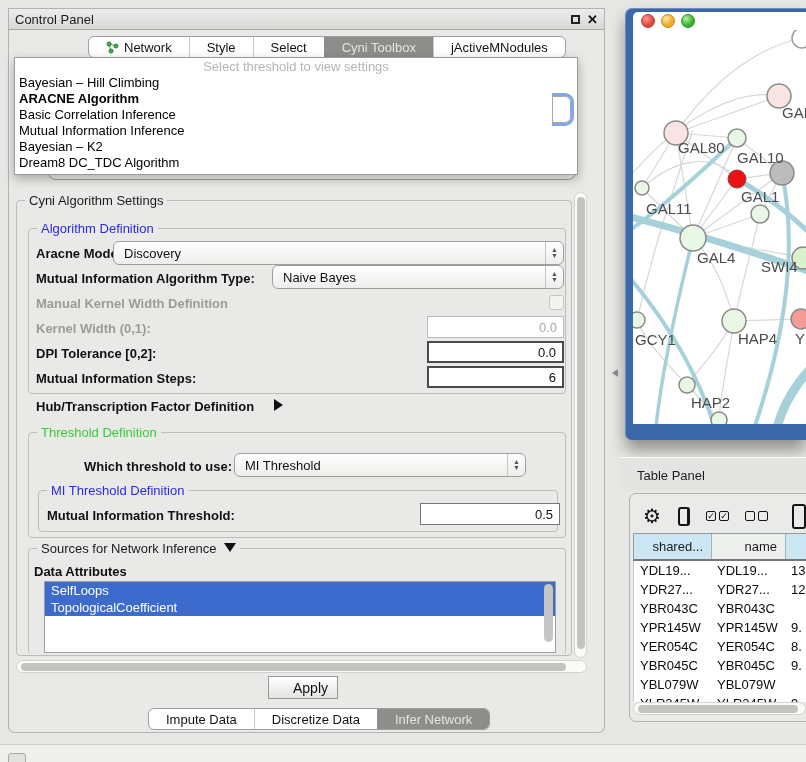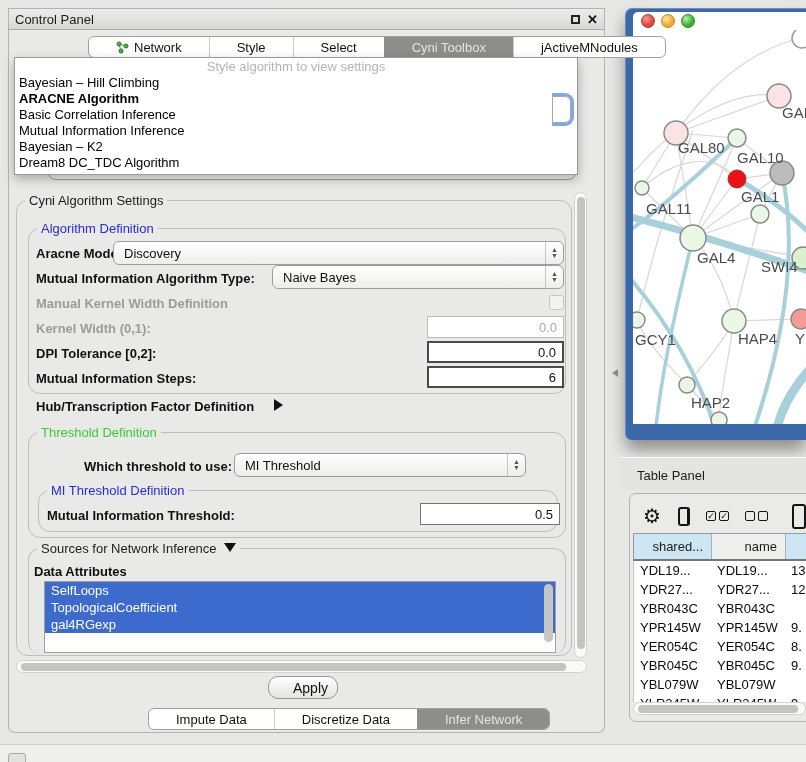--- a/index.html
+++ b/index.html
@@ -14,26 +14,26 @@
   .cp-title { font-size:13px; color:#1c1c1c; }
   .cp-winbtns { margin-left:auto; display:flex; align-items:center; gap:7px; }
   .float-btn { width:9px; height:9px; border:2px solid #222; }
   .close-btn { font-size:13px; font-weight:bold; color:#111; line-height:9px; }
   .cp-body { position:absolute; left:8px; top:30px; width:597px; height:703px;
     background:#e9e9e7; border:1px solid #b3b3b1; border-top:none; border-radius:0 0 7px 7px; }
 
   
   .tabstrip { position:absolute; display:flex; height:22px; background:#fff; border:1px solid #9f9f9d;
     border-radius:6px; overflow:hidden; font-size:13px; }
-  .tabseg { display:flex; align-items:center; gap:5px; padding:0 27px; color:#111; border-left:1px solid #c9c9c7; cursor:default; white-space:nowrap; }
+  .tabseg { display:flex; align-items:center; gap:5px; padding:0 17px; color:#111; border-left:1px solid #c9c9c7; cursor:default; white-space:nowrap; }
   .tabseg:first-child { border-left:none; }
   .tabseg.sel { background:#8d8d8b; color:#e4e4e2; border-left-color:#8d8d8b; }
 
   
-  .grp { position:absolute; border:1px solid #bdbdbb; border-radius:12px; }
+  .grp { position:absolute; border:1px solid #bdbdbb; border-radius:4px; }
   .legend { position:absolute; top:-8px; left:8px; background:#e9e9e7; padding:0 4px; font-size:13px; color:#1c1c1c; white-space:nowrap; }
   .legend.blue { color:#2a2ae0; }
   .legend.green { color:#37cd37; }
 
   .lbl { position:absolute; font-size:13px; color:#111; white-space:nowrap; }
   .lbl.b { font-weight:bold; }
   .lbl.dis { color:#9b9b99; font-weight:bold; }
 
   .combo { position:absolute; height:24px; background:linear-gradient(#ffffff,#ededeb); border:1px solid #9e9e9c;
     border-radius:6px; display:flex; align-items:center; font-size:13px; color:#111; padding-left:10px; }
@@ -50,21 +50,21 @@
   .attr-list { position:absolute; background:#fff; border:1px solid #9e9e9c; overflow:hidden; }
   .attr-item { height:17px; line-height:17px; background:#3c6bcd; color:#fff; font-size:13px; padding-left:6px; }
   .list-vthumb { position:absolute; width:9px; border-radius:5px; background:#c6c6c4; }
 
   .vscroll { position:absolute; width:13px; background:#fafaf8; border:1px solid #d2d2d0; border-radius:7px; }
   .vthumb { position:absolute; left:2px; width:8px; background:#c3c3c1; border-radius:5px; }
   .hscroll { position:absolute; height:13px; background:#fafaf8; border:1px solid #d2d2d0; border-radius:7px; }
   .hthumb { position:absolute; top:2px; height:8px; background:#c3c3c1; border-radius:5px; }
 
   .apply-btn { position:absolute; left:268px; top:676px; width:70px; height:23px; background:linear-gradient(#ffffff,#e3e3e1);
-    border:1px solid #979795; border-radius:10px; font-size:14px; color:#111; display:flex; align-items:center; justify-content:center;padding-left:15px; }
+    border:1px solid #979795; border-radius:0; font-size:14px; color:#111; display:flex; align-items:center; justify-content:center;padding-left:15px; }
 
   
   .dropdown { position:absolute; left:14px; top:57px; width:564px; height:118px; background:#fff;
     border:1px solid #9a9a98; box-shadow:0 4px 10px rgba(0,0,0,.28); z-index:20; }
   .dd-placeholder { height:17px; line-height:17px; text-align:center; color:#b5b5b3; font-size:13px; }
   .dd-item { height:16px; line-height:16px; font-size:13px; color:#000; padding-left:4px; white-space:nowrap; }
   .dd-item.sel { font-weight:bold; }
   .focus-frag { position:absolute; left:552px; top:93px; width:22px; height:33px; z-index:30;
     border:3px solid #7ea8ea; border-left:none; border-radius:0 9px 9px 0; background:#fff; box-shadow:inset 0 0 0 1px #a8a8a6; }
   .combo-sliver { position:absolute; left:48px; top:158px; width:528px; height:22px; z-index:10;
@@ -146,21 +146,21 @@
         <span>Cyni Toolbox</span>
       </span>
     <span class="tabseg">
         <span>jActiveMNodules</span>
       </span>
   </div>
 
   <div class="combo-sliver"></div>
 
   <div class="dropdown">
-    <div class="dd-placeholder">Style algorithm to view settings</div>
+    <div class="dd-placeholder">Select threshold to view settings</div>
     <div class="dd-item">Bayesian – Hill Climbing</div>
     <div class="dd-item sel">ARACNE Algorithm</div>
     <div class="dd-item">Basic Correlation Inference</div>
     <div class="dd-item">Mutual Information Inference</div>
     <div class="dd-item">Bayesian – K2</div>
     <div class="dd-item">Dream8 DC_TDC Algorithm</div>
   </div>
   <div class="focus-frag"></div>
 
   <div class="grp" style="left:16px; top:200px; width:556px; height:456px;">
@@ -226,21 +226,20 @@
   <div class="grp" style="left:28px; top:548px; width:538px; height:106px; border-bottom:none;">
     <span class="legend">
       <span>Sources for Network Inference</span>
       <span class="tri-down" style="margin-left:4px; vertical-align:1px;"></span>
     </span>
   </div>
   <span class="lbl b" style="left:34px; top:564px;">Data Attributes</span>
   <div class="attr-list" style="left:44px; top:581px; width:512px; height:72px;">
     <div class="attr-item">SelfLoops</div>
     <div class="attr-item">TopologicalCoefficient</div>
-    <div class="attr-item">gal4RGexp</div>
   </div>
   <span class="list-vthumb" style="left:544px; top:584px; height:58px;"></span>
 
   <div class="vscroll" style="left:574px; top:192px; height:466px;">
     <span class="vthumb" style="top:4px; height:452px;"></span>
   </div>
   <div class="hscroll" style="left:16px; top:660px; width:571px;">
     <span class="hthumb" style="left:4px; width:545px;"></span>
   </div>
 

